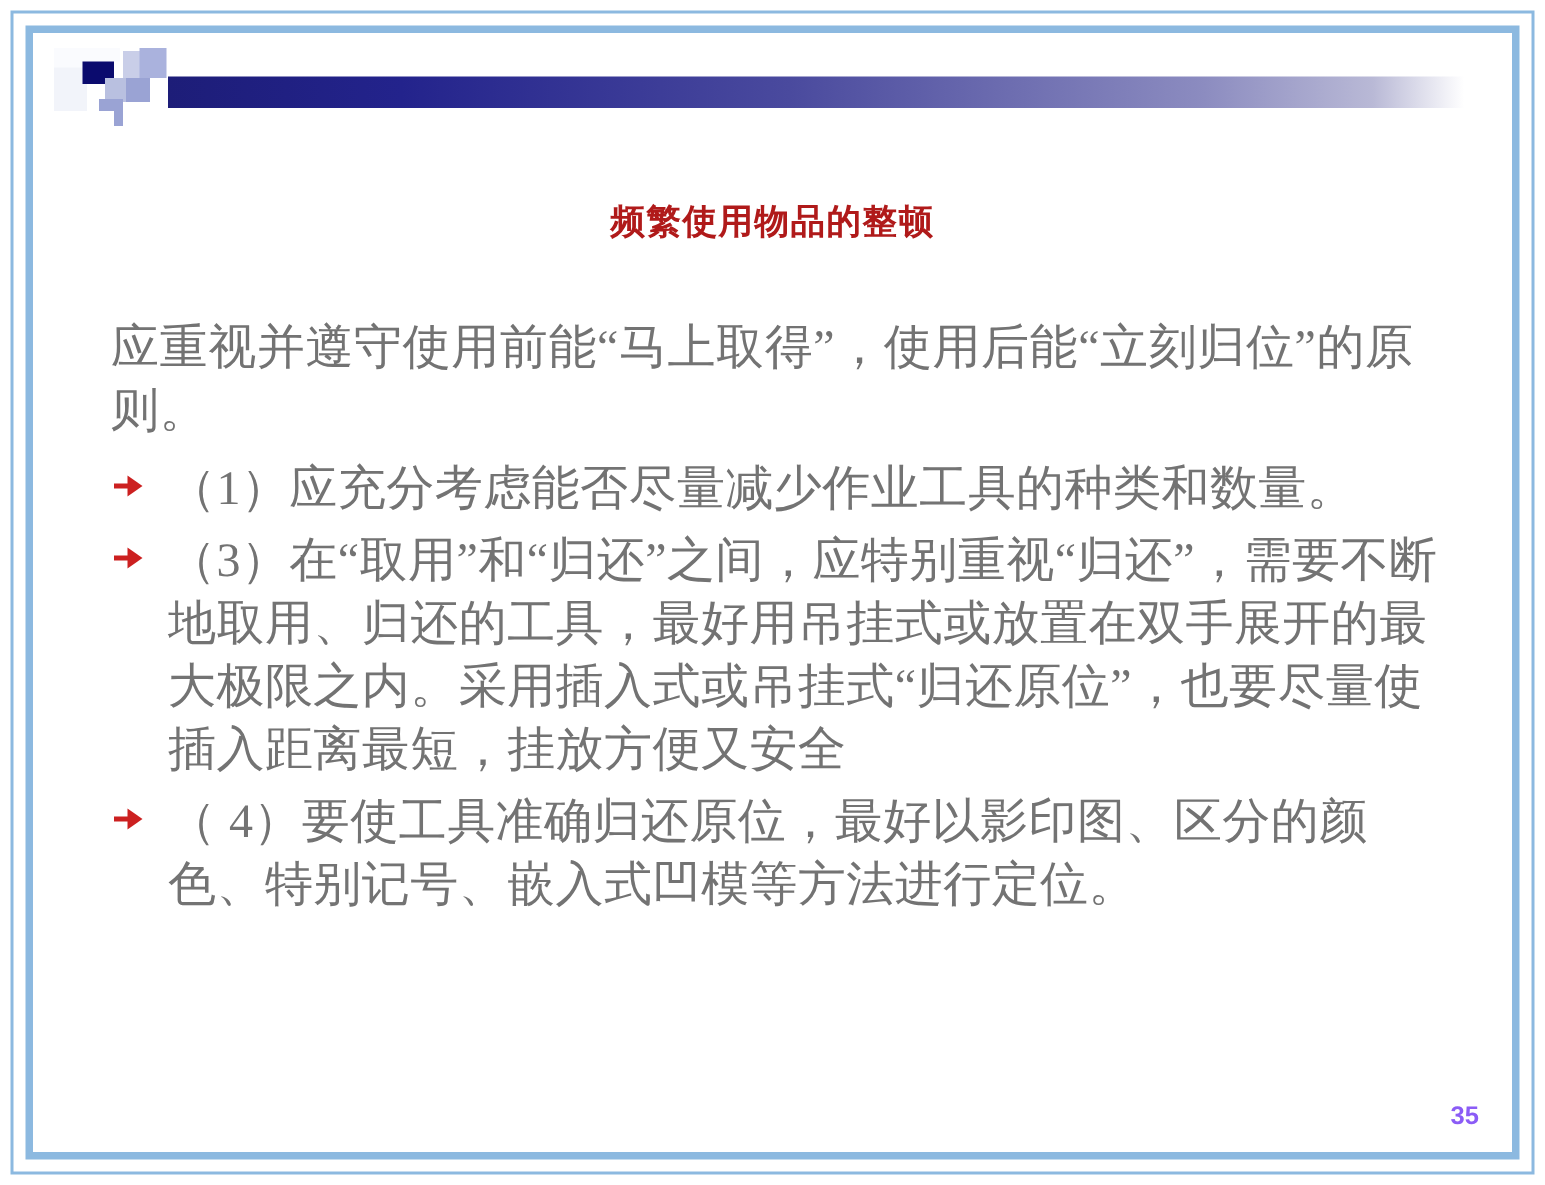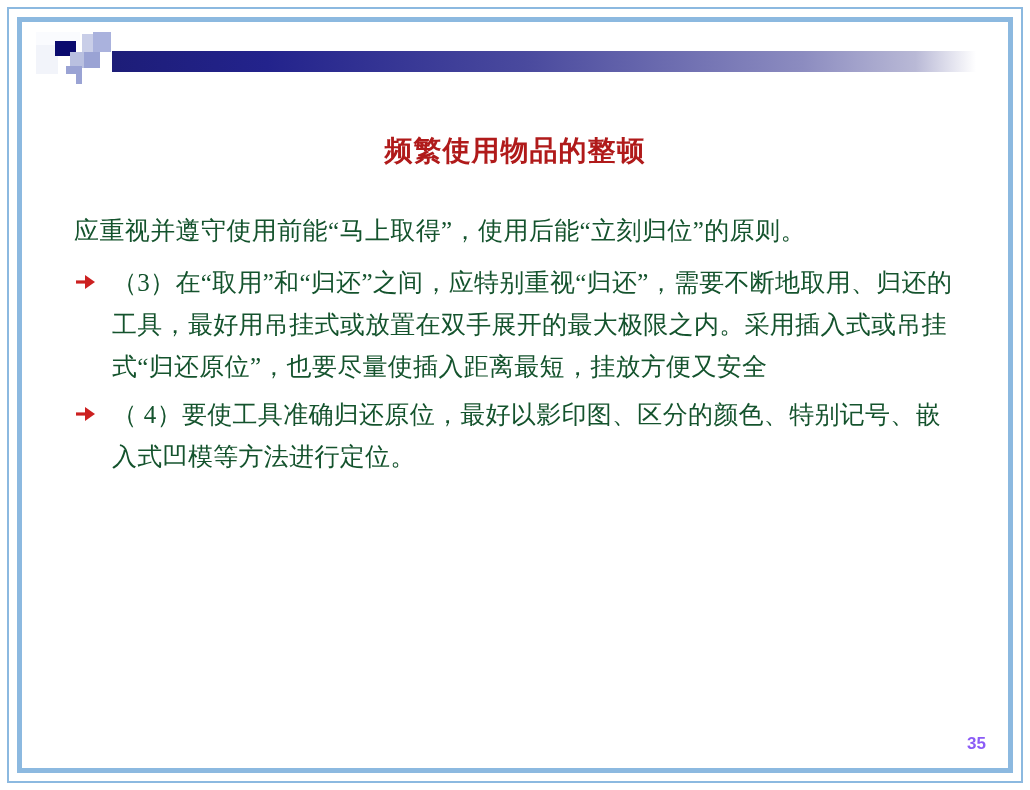--- a/index.html
+++ b/index.html
@@ -73,34 +73,34 @@
   }
 
   
   .title {
     position: absolute;
     left: 0;
     top: 110px;
     width: 986px;
     text-align: center;
     color: #b01a1a;
-    font-size: 28px;
+    font-size: 23px;
     font-weight: bold;
     letter-spacing: 1px;
     font-family: "Liberation Serif", "DejaVu Serif", serif;
   }
 
   
   .body {
     position: absolute;
     left: 52px;
     top: 188px;
     width: 890px;
-    color: #14532d;
-    font-size: 25px;
+    color: #737373;
+    font-size: 32px;
     line-height: 42px;
   }
   .lead {
     margin: 0 0 10px 0;
     text-indent: 0;
     letter-spacing: 0.4px;
   }
   .bullet-list {
     list-style: none;
     margin: 0;
@@ -158,20 +158,29 @@
       <div class="blk" style="left:0px;   top:42px; width:40px; height:20px; background:#ffffff;"></div>
       <div class="bar"></div>
     </div>
 
     <div class="title">频繁使用物品的整顿</div>
 
     <div class="body">
       <p class="lead">应重视并遵守使用前能“马上取得”，使用后能“立刻归位”的原则。</p>
 
       <ul class="bullet-list">
+        <li class="bullet-item">
+          <span class="arrow-icon">
+            <svg width="26" height="22" viewBox="0 0 26 22" aria-hidden="true">
+              <path d="M2 11 L17 11" stroke="#cc2020" stroke-width="3.2" stroke-linecap="butt"></path>
+              <path d="M11 4 L21 11 L11 18 Z" fill="#cc2020"></path>
+            </svg>
+          </span>
+          <span>（1）应充分考虑能否尽量减少作业工具的种类和数量。</span>
+        </li>
 
 
         <li class="bullet-item">
           <span class="arrow-icon">
             <svg width="26" height="22" viewBox="0 0 26 22" aria-hidden="true">
               <path d="M2 11 L17 11" stroke="#cc2020" stroke-width="3.2" stroke-linecap="butt"></path>
               <path d="M11 4 L21 11 L11 18 Z" fill="#cc2020"></path>
             </svg>
           </span>
           <span>（3）在“取用”和“归还”之间，应特别重视“归还”，需要不断地取用、归还的工具，最好用吊挂式或放置在双手展开的最大极限之内。采用插入式或吊挂式“归还原位”，也要尽量使插入距离最短，挂放方便又安全</span>

